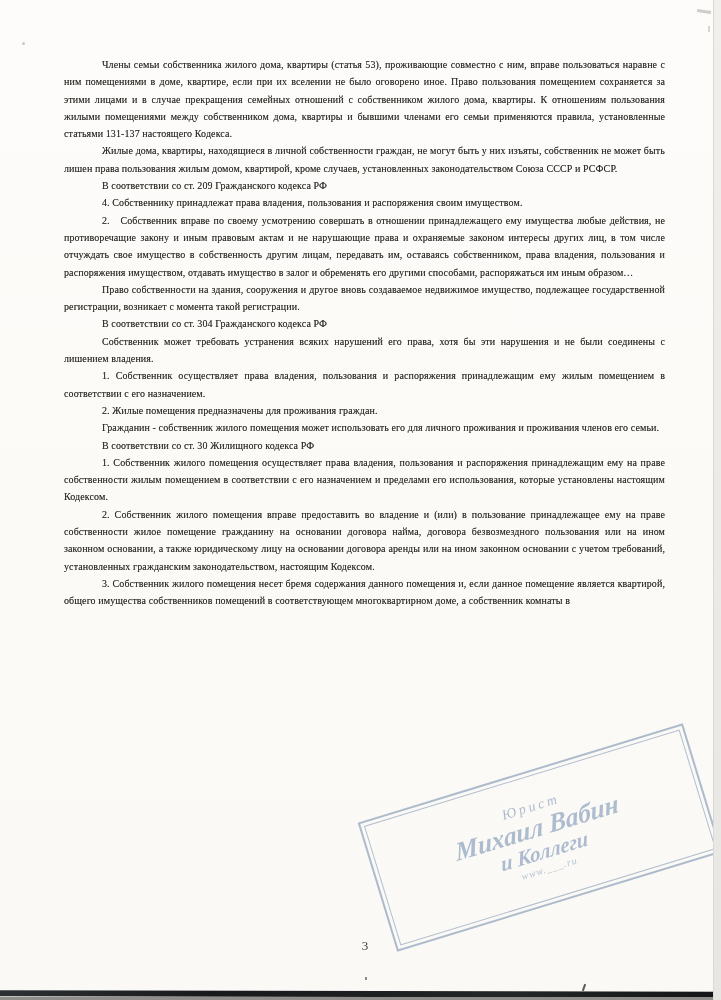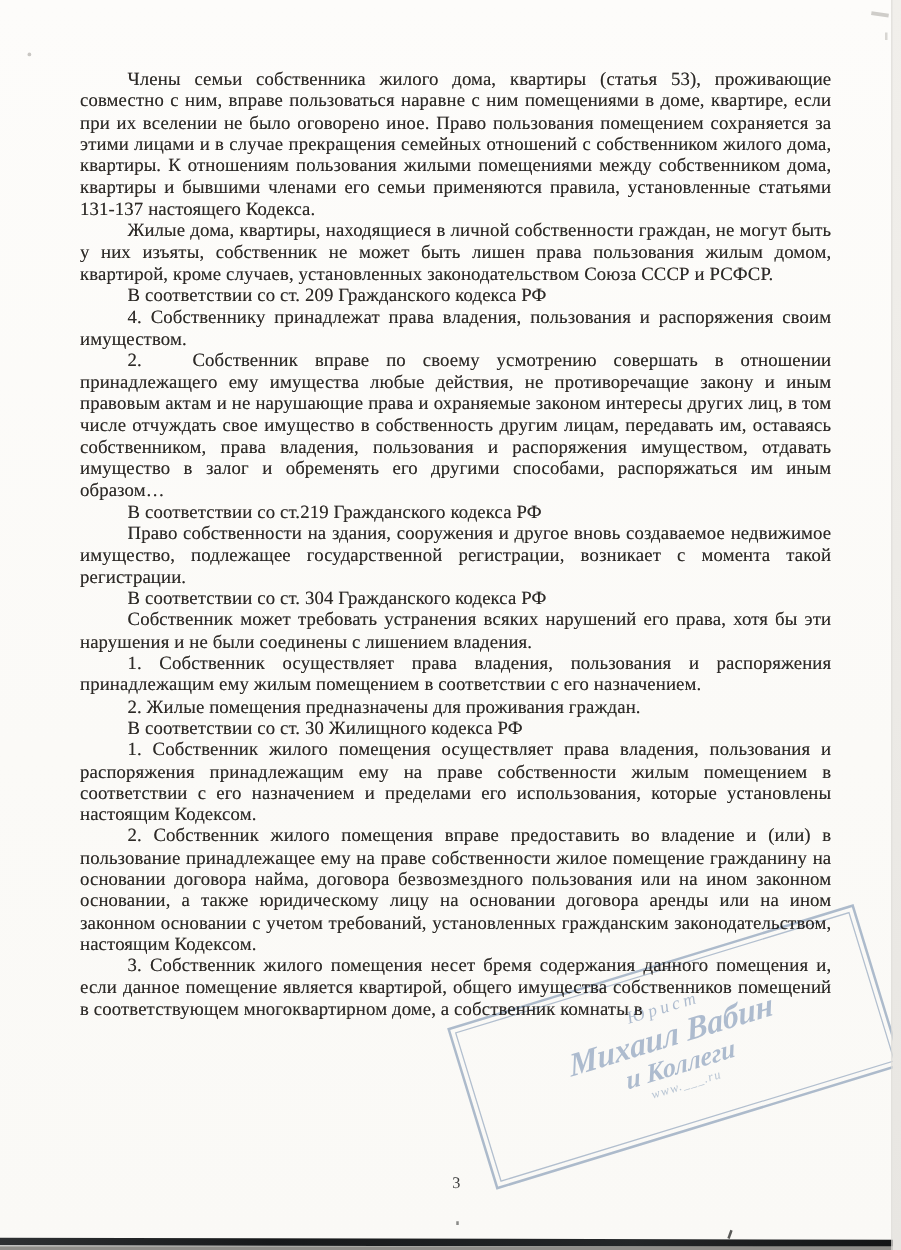--- a/index.html
+++ b/index.html
@@ -4,21 +4,21 @@
 <style>
   html,body{margin:0;padding:0;background:#ffffff;}
   .scan-page{
     position:relative;width:721px;height:1000px;overflow:hidden;
     background:linear-gradient(180deg,#fdfcfa 0%,#fbfaf7 60%,#faf9f6 100%);
     font-family:"Liberation Serif","DejaVu Serif",serif;
   }
   
   .doc-text{
     position:absolute;left:64px;top:56px;width:601px;
-    color:#2d2a27;font-size:15px;line-height:17.3px;
+    color:#2d2a27;font-size:10px;line-height:17.3px;
     text-align:justify;text-shadow:0 0 .5px rgba(45,42,39,.55);
     letter-spacing:.1px;z-index:1;
   }
   .para{margin:0;text-indent:38px;}
   .para:nth-child(16),.para:nth-child(17){margin-top:6px;font-weight:bold;}
   
   .page-number{
     position:absolute;left:352px;top:938px;width:26px;text-align:center;
     font-size:13px;color:#3b3b3b;z-index:2;
   }
@@ -60,26 +60,26 @@
 <body>
 
 <div class="scan-page">
 
   <div class="doc-text">
       <p class="para">Члены семьи собственника жилого дома, квартиры (статья 53), проживающие совместно с ним, вправе пользоваться наравне с ним помещениями в доме, квартире, если при их вселении не было оговорено иное. Право пользования помещением сохраняется за этими лицами и в случае прекращения семейных отношений с собственником жилого дома, квартиры. К отношениям пользования жилыми помещениями между собственником дома, квартиры и бывшими членами его семьи применяются правила, установленные статьями 131-137 настоящего Кодекса.</p>
       <p class="para">Жилые дома, квартиры, находящиеся в личной собственности граждан, не могут быть у них изъяты, собственник не может быть лишен права пользования жилым домом, квартирой, кроме случаев, установленных законодательством Союза СССР и РСФСР.</p>
       <p class="para">В соответствии со ст. 209 Гражданского кодекса РФ</p>
       <p class="para">4. Собственнику принадлежат права владения, пользования и распоряжения своим имуществом.</p>
       <p class="para">2.&nbsp;&nbsp;&nbsp;Собственник вправе по своему усмотрению совершать в отношении принадлежащего ему имущества любые действия, не противоречащие закону и иным правовым актам и не нарушающие права и охраняемые законом интересы других лиц, в том числе отчуждать свое имущество в собственность другим лицам, передавать им, оставаясь собственником, права владения, пользования и распоряжения имуществом, отдавать имущество в залог и обременять его другими способами, распоряжаться им иным образом…</p>
-      <p class="para">В соответствии со ст.219 Гражданского кодекса РФ</p>
       <p class="para">Право собственности на здания, сооружения и другое вновь создаваемое недвижимое имущество, подлежащее государственной регистрации, возникает с момента такой регистрации.</p>
       <p class="para">В соответствии со ст. 304 Гражданского кодекса РФ</p>
       <p class="para">Собственник может требовать устранения всяких нарушений его права, хотя бы эти нарушения и не были соединены с лишением владения.</p>
       <p class="para">1. Собственник осуществляет права владения, пользования и распоряжения принадлежащим ему жилым помещением в соответствии с его назначением.</p>
       <p class="para">2. Жилые помещения предназначены для проживания граждан.</p>
+      <p class="para">Гражданин - собственник жилого помещения может использовать его для личного проживания и проживания членов его семьи.</p>
       <p class="para">В соответствии со ст. 30 Жилищного кодекса РФ</p>
       <p class="para">1. Собственник жилого помещения осуществляет права владения, пользования и распоряжения принадлежащим ему на праве собственности жилым помещением в соответствии с его назначением и пределами его использования, которые установлены настоящим Кодексом.</p>
       <p class="para">2. Собственник жилого помещения вправе предоставить во владение и (или) в пользование принадлежащее ему на праве собственности жилое помещение гражданину на основании договора найма, договора безвозмездного пользования или на ином законном основании, а также юридическому лицу на основании договора аренды или на ином законном основании с учетом требований, установленных гражданским законодательством, настоящим Кодексом.</p>
       <p class="para">3. Собственник жилого помещения несет бремя содержания данного помещения и, если данное помещение является квартирой, общего имущества собственников помещений в соответствующем многоквартирном доме, а собственник комнаты в</p>
     </div>
 
   <div class="stamp">
     <div class="stamp-border-outer"></div>
     <div class="stamp-border-inner"></div>
     <div class="stamp-text">

